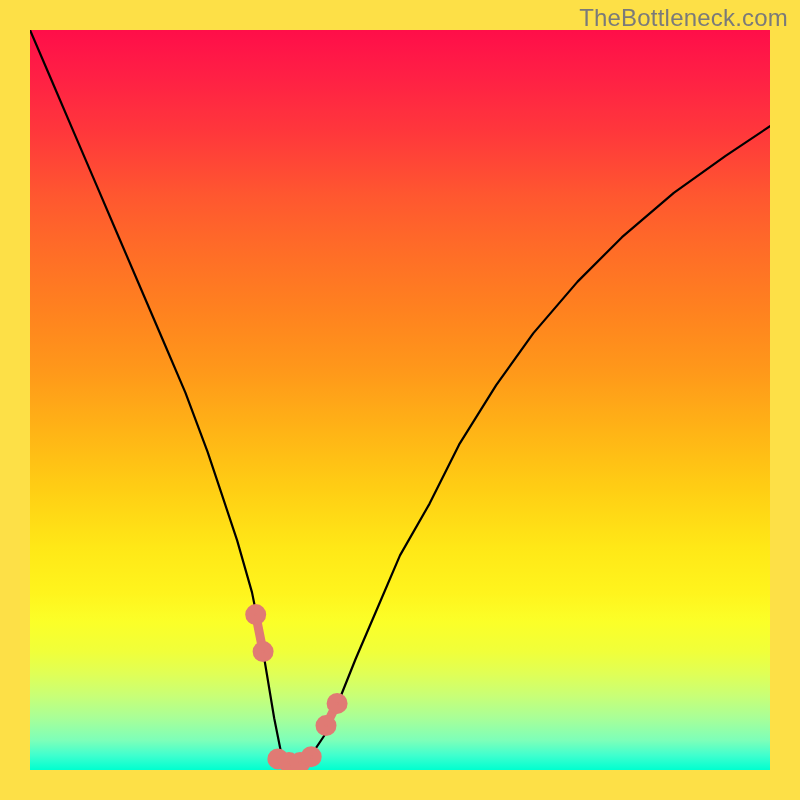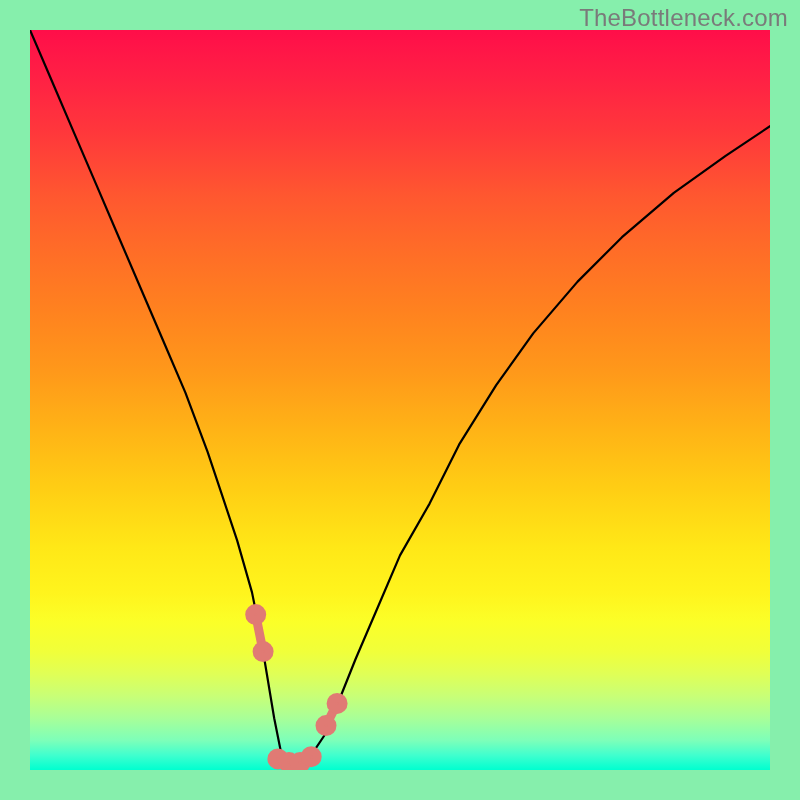--- a/index.html
+++ b/index.html
@@ -8,21 +8,21 @@
     width: 800px;
     height: 800px;
     overflow: hidden;
     background: #000;
     font-family: Arial, Helvetica, sans-serif;
   }
   .frame {
     position: relative;
     width: 800px;
     height: 800px;
-    background: #86efac;
+    background: #fde047;
   }
   .watermark {
     position: absolute;
     top: 4px;
     right: 12px;
     color: #7a7a7a;
     font-size: 24px;
     font-weight: 400;
     letter-spacing: 0.2px;
     z-index: 5;

